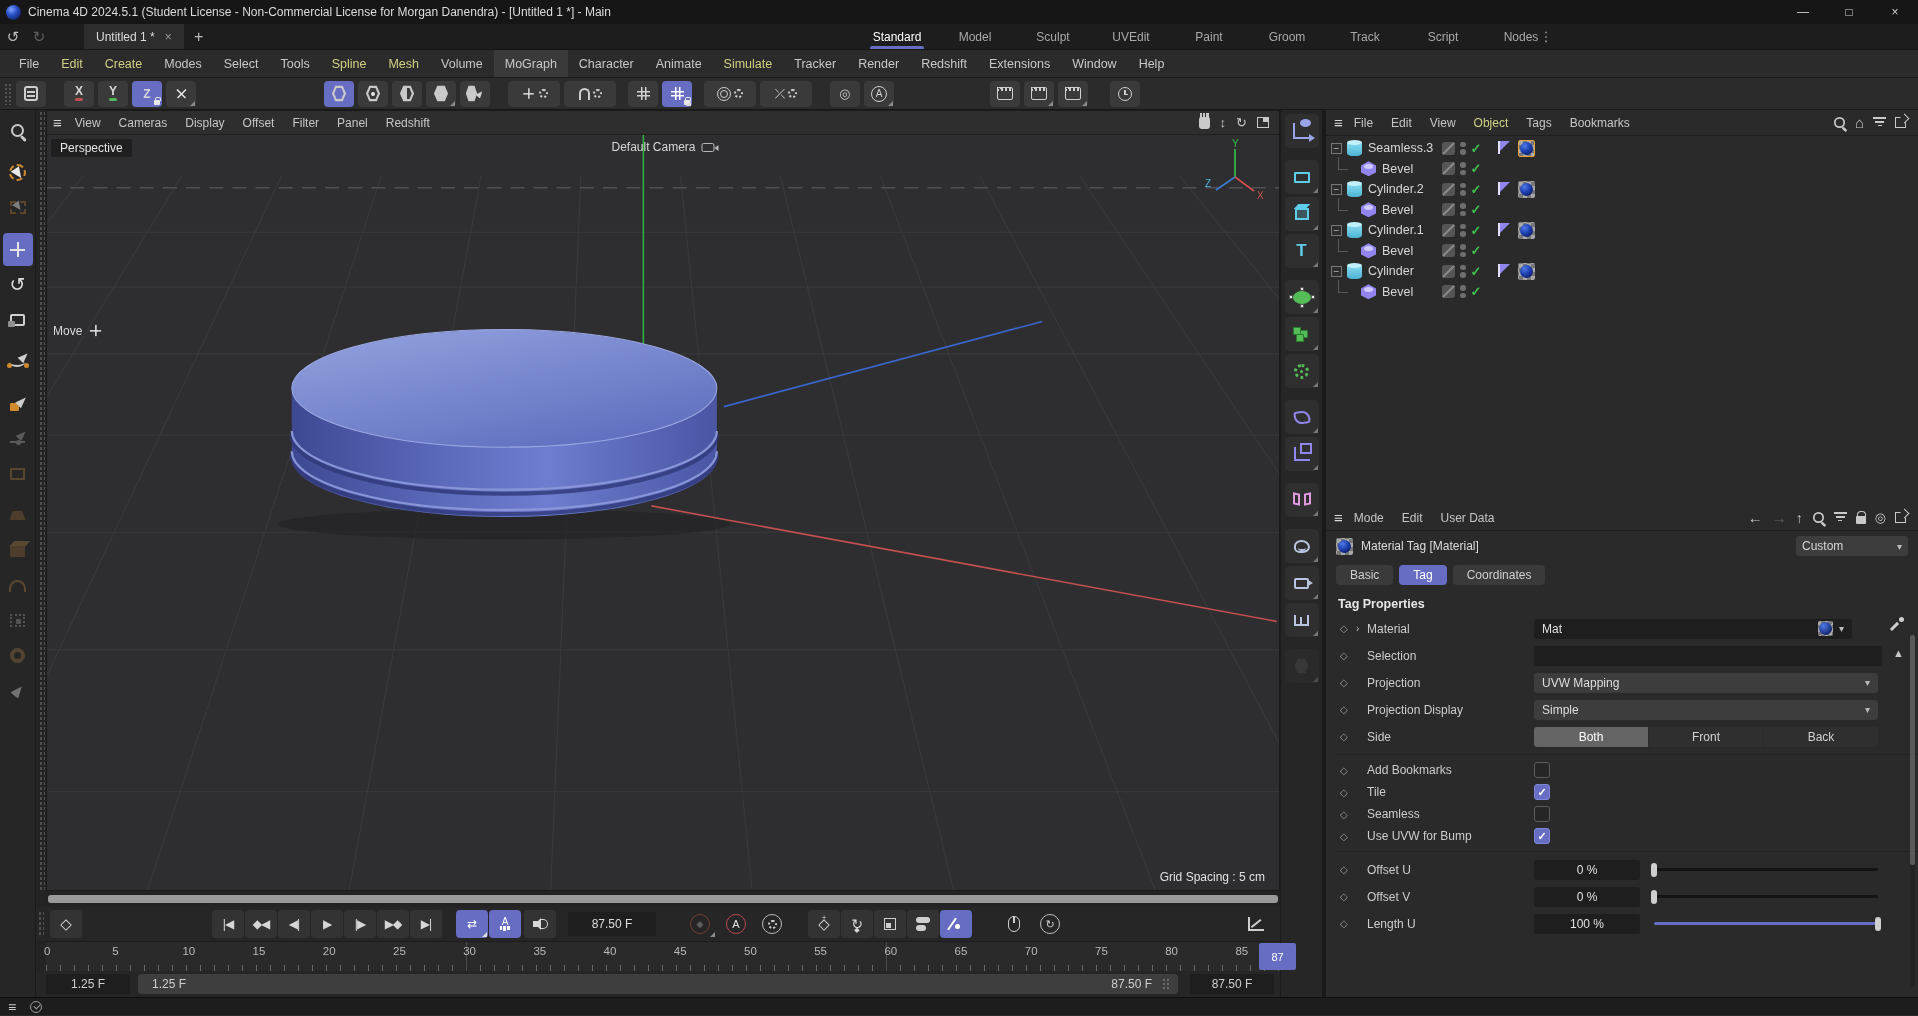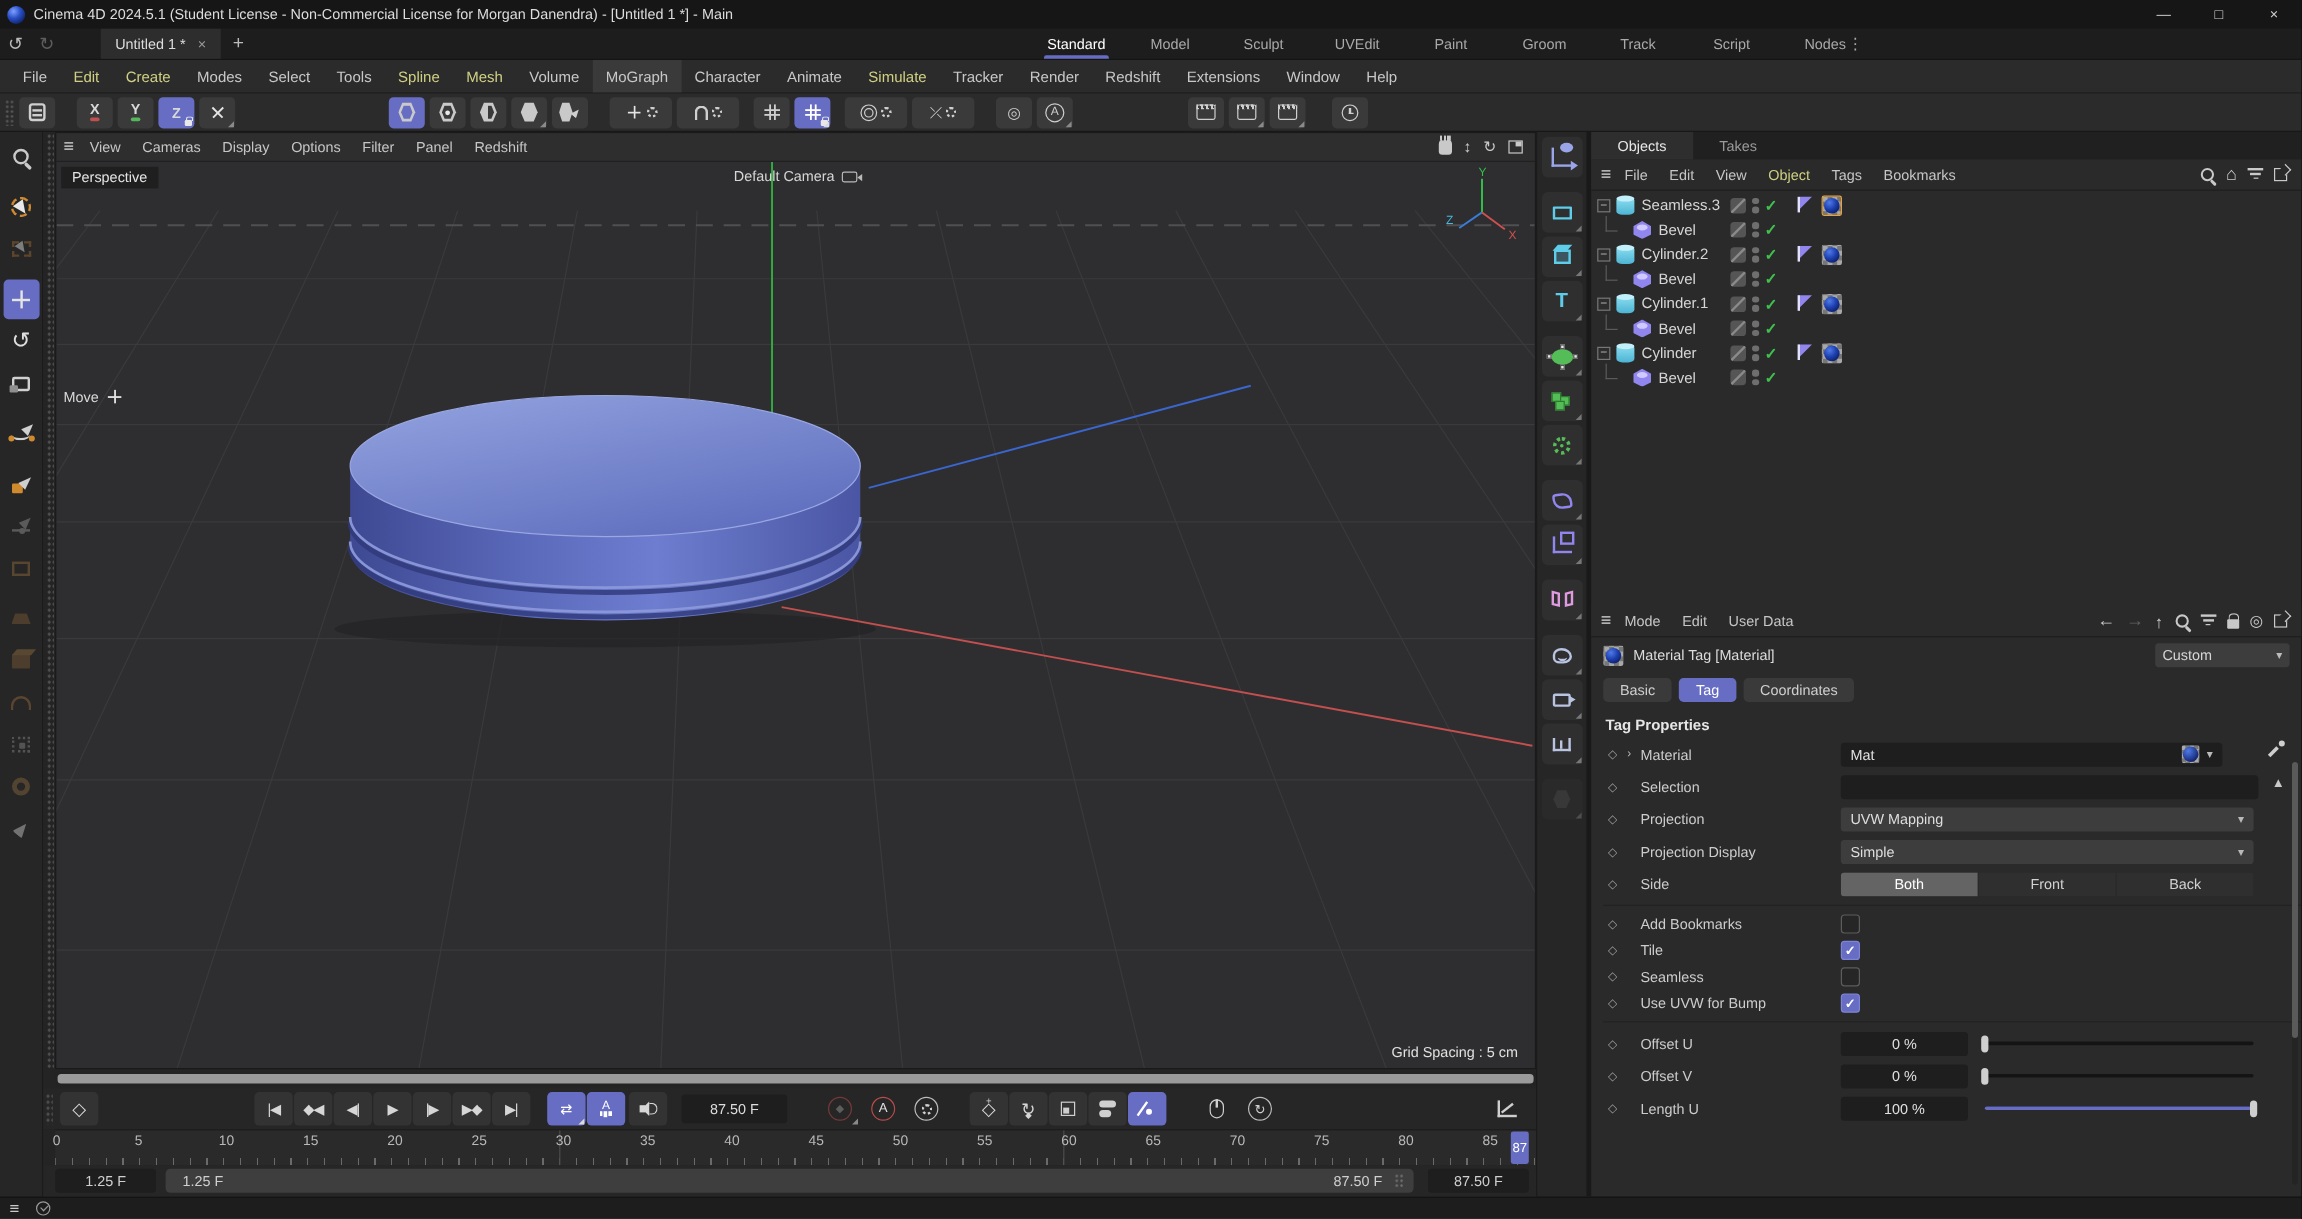--- a/index.html
+++ b/index.html
@@ -159,21 +159,21 @@
   .speaker i{position:absolute;right:0;top:2px;width:7px;height:10px;border:1.8px solid #d6d6d6;border-left:none;border-radius:0 7px 7px 0;}
   .diamondg{color:#d9d9d9;font-size:15px;}
 
   .ruler{height:30px;background:#2a2a2a;position:relative;flex:none;margin-left:10px;border-top:1px solid #1c1c1c;
      background-image:
        repeating-linear-gradient(90deg,#6a6a6a 0 1px,transparent 1px 14px);
      background-size:100% 6px;background-position:0 100%;background-repeat:no-repeat;}
   .ruler .major30{position:absolute;left:420px;top:0;bottom:0;width:1px;background:#4b4b4b;}
   .ruler .major60{position:absolute;left:840px;top:0;bottom:0;width:1px;background:#4b4b4b;}
   .ruler-num{position:absolute;top:3px;color:#b9b9b9;font-size:11.5px;}
-  .ph{position:absolute;left:1213px;top:1px;bottom:1px;width:15px;background:var(--accent);border-radius:2px;display:flex;align-items:center;justify-content:center;color:#fff;font-size:11px;}
+  .ph{position:absolute;left:1213px;top:1px;bottom:1px;width:37px;background:var(--accent);border-radius:2px;display:flex;align-items:center;justify-content:center;color:#fff;font-size:11px;}
 
   .rangebar{height:26px;display:flex;align-items:center;gap:8px;flex:none;background:#262626;padding-left:10px;position:relative;}
   .rfield{height:20px;width:84px;background:var(--field);border-radius:3px;display:flex;align-items:center;justify-content:center;color:#cfcfcf;flex:none;}
   .rtrack{height:20px;flex:1;background:#3e3e3e;border-radius:4px;display:flex;align-items:center;position:relative;margin-right:4px;}
   .rtrack .rs{margin-left:14px;color:#cfcfcf;}
   .rtrack .re{margin-left:auto;margin-right:26px;color:#cfcfcf;}
   .rtrack::after{content:'';position:absolute;right:8px;top:4px;bottom:4px;width:8px;background-image:radial-gradient(#6a6a6a 1px,transparent 1.2px);background-size:4px 4px;}
 
   
   .midpal{width:42px;background:#262626;border-left:1px solid #1b1b1b;display:flex;flex-direction:column;align-items:center;padding-top:4px;gap:3px;}
@@ -585,21 +585,21 @@
     <div class="centerwrap">
       <div class="centerMain">
 
         <div class="vp">
           <div class="vp-menu">
             <span class="vp-hamb">≡</span>
             <span style="display:flex;">
               <span class="mi"><i style="font-style:normal">View</i></span>
                 <span class="mi"><i style="font-style:normal">Cameras</i></span>
                 <span class="mi"><i style="font-style:normal">Display</i></span>
-                <span class="mi"><i style="font-style:normal">Options</i></span>
+                <span class="mi"><i style="font-style:normal">Offset</i></span>
                 <span class="mi"><i style="font-style:normal">Filter</i></span>
                 <span class="mi"><i style="font-style:normal">Panel</i></span>
                 <span class="mi"><i style="font-style:normal">Redshift</i></span>
             </span>
             <span class="vp-right">
               <span class="handic"></span>
               <span class="vpr">↕</span>
               <span class="vpr">↻</span>
               <span class="maxic"></span>
             </span>
@@ -891,28 +891,20 @@
         <span class="mbtn" style="opacity:.5;">
             <span class="dpen"></span>
             <span class="corner"></span>
           </span>
       </div>
     </div>
 
     <div class="right">
 
       <div class="om">
-        <div class="ptabs">
-          <span class="ptab active">
-              <i style="font-style:normal">Objects</i>
-            </span>
-            <span class="ptab">
-              <i style="font-style:normal">Takes</i>
-            </span>
-        </div>
         <div class="pmenu">
           <span class="hamb">≡</span>
           <span style="display:flex;">
             <span class="mi"><i style="font-style:normal">File</i></span>
               <span class="mi"><i style="font-style:normal">Edit</i></span>
               <span class="mi"><i style="font-style:normal">View</i></span>
               <span class="mi accent"><i style="font-style:normal">Object</i></span>
               <span class="mi"><i style="font-style:normal">Tags</i></span>
               <span class="mi"><i style="font-style:normal">Bookmarks</i></span>
           </span>

